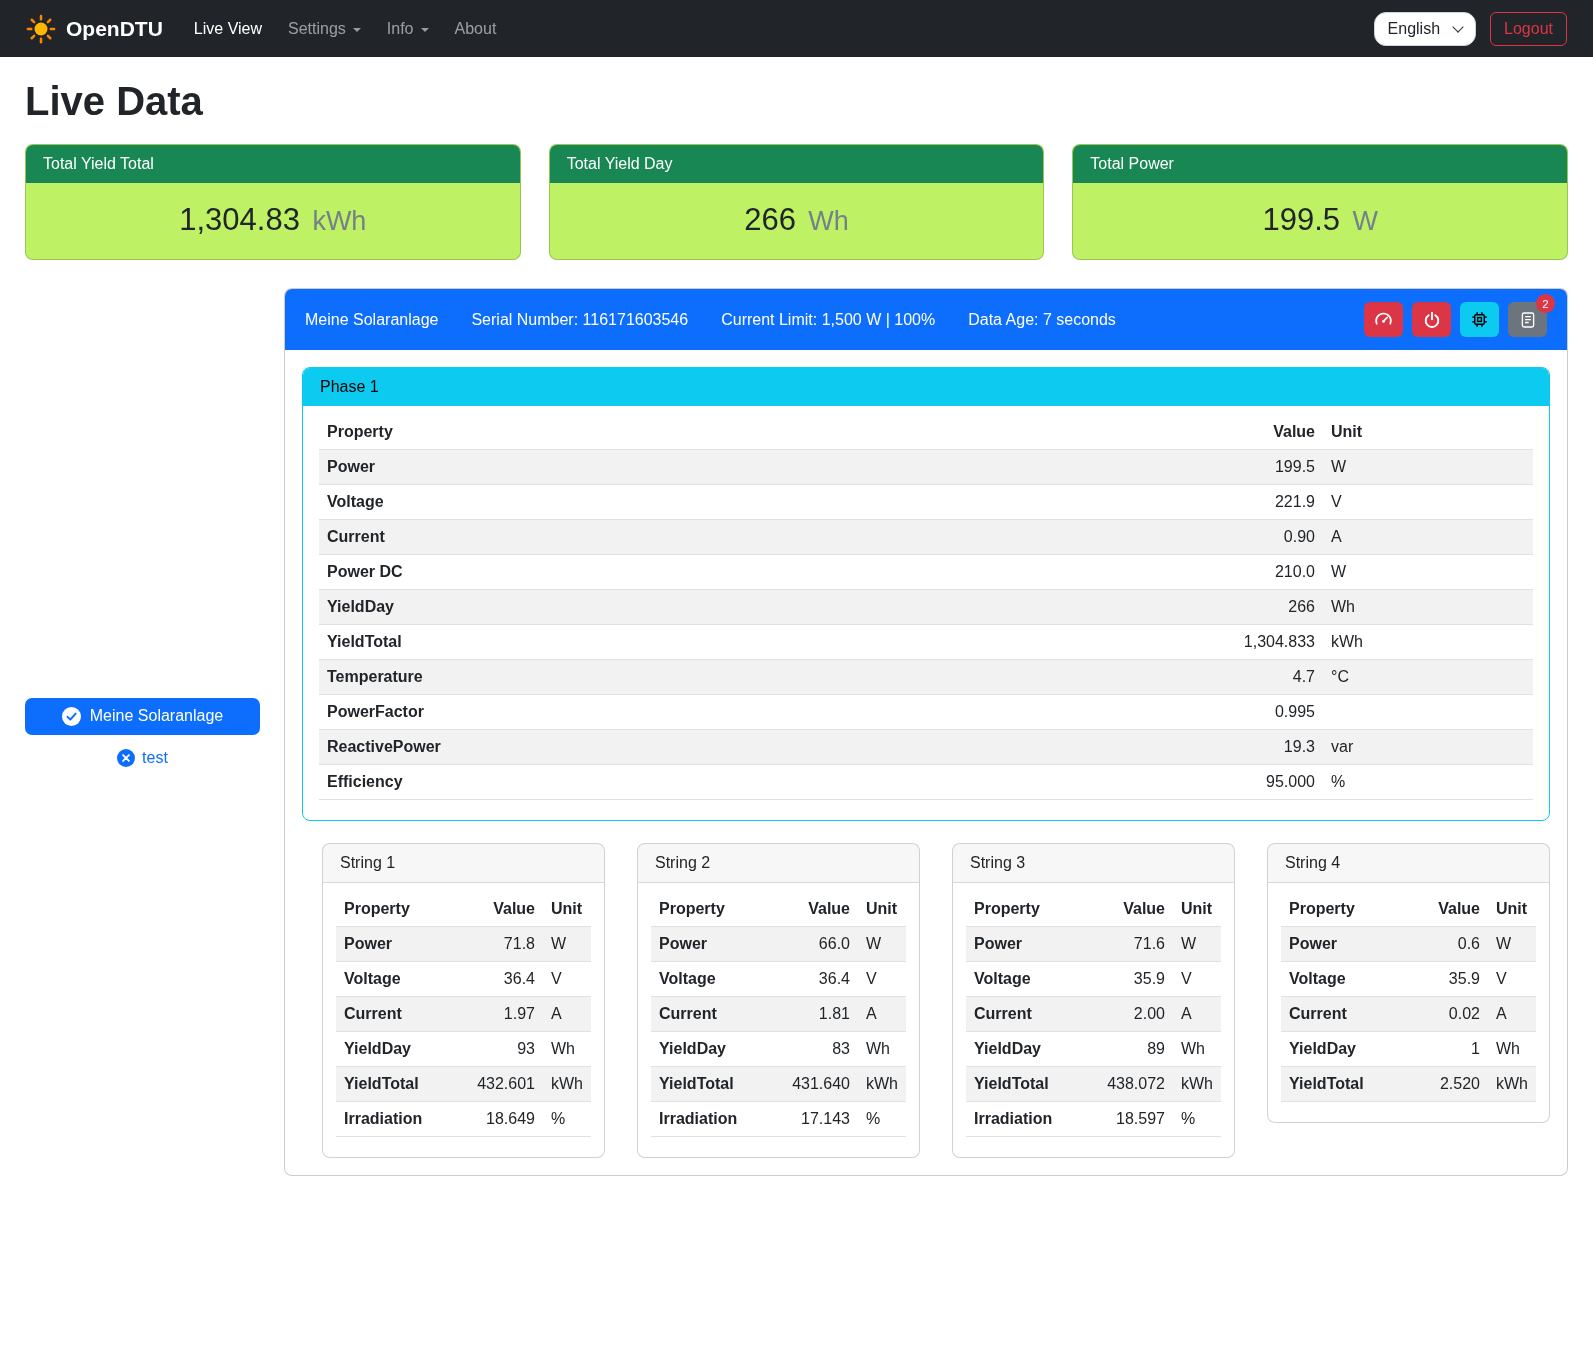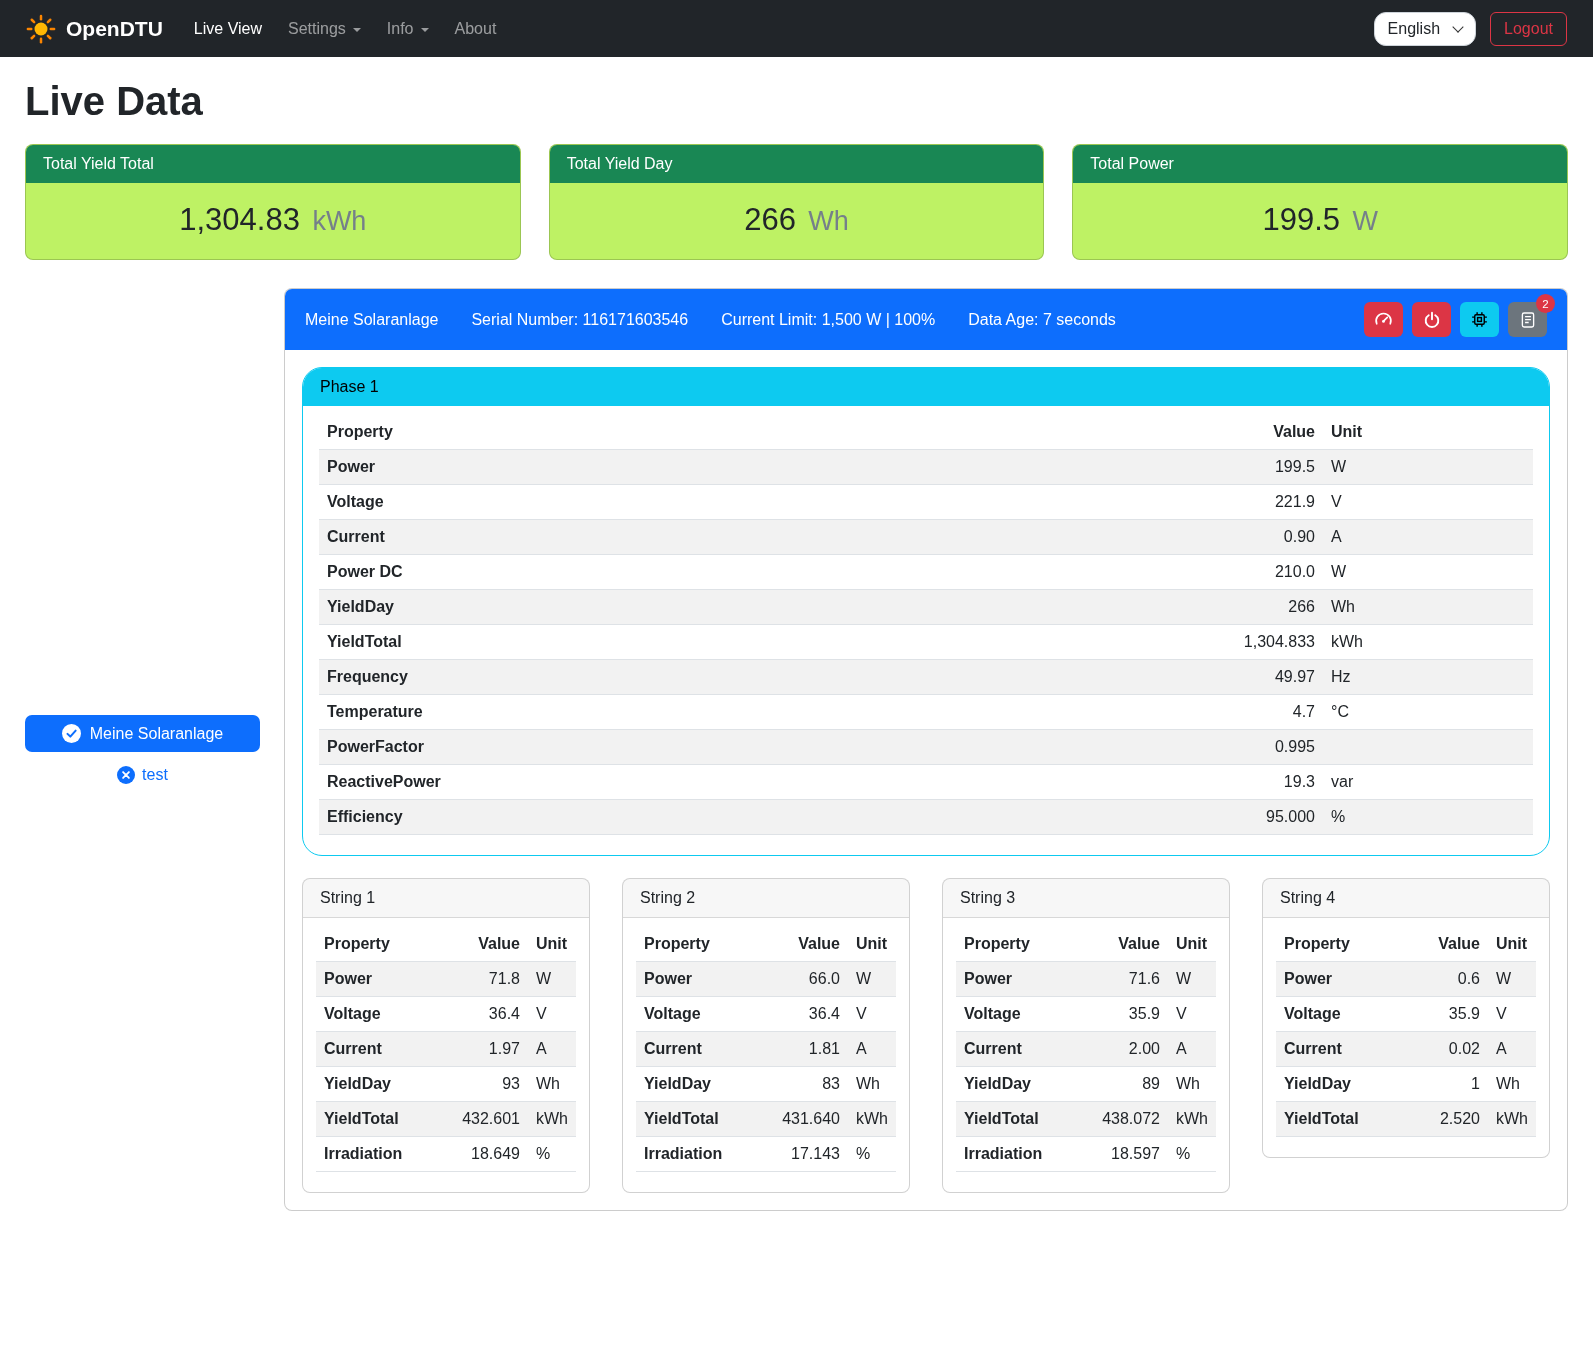--- a/index.html
+++ b/index.html
@@ -44,38 +44,38 @@
   .inverter-header { background:#0d6efd; color:#fff; display:flex; align-items:center; gap:33px; padding:13px 20px; }
   .header-actions { margin-left:auto; display:flex; gap:9px; }
   .icon-btn { width:39px; height:35px; border:none; border-radius:6px; display:flex; align-items:center; justify-content:center; position:relative; cursor:pointer; padding:0; }
   .icon-btn.danger { background:#dc3545; }
   .icon-btn.info { background:#0dcaf0; }
   .icon-btn.secondary { background:#6c757d; }
   .count-badge { position:absolute; top:-8px; right:-8px; background:#dc3545; color:#fff; border-radius:50%; min-width:19px; height:19px; font-size:11.5px; display:flex; align-items:center; justify-content:center; padding:0 4px; }
   .inverter-body { padding:17px; }
 
   
-  .phase-card { border:1px solid #0dcaf0; border-radius:20px; overflow:hidden; margin-bottom:22px; background:#fff; }
+  .phase-card { border:1px solid #0dcaf0; border-radius:8px; overflow:hidden; margin-bottom:22px; background:#fff; }
   .phase-header { background:#0dcaf0; color:#000; padding:10px 17px; }
   .phase-body { padding:9px 16px 4px; }
 
   
   table.data-table { width:100%; border-collapse:collapse; font-size:16px; margin-bottom:16px; }
   .data-table th, .data-table td { padding:8px; border-bottom:1px solid #dee2e6; text-align:left; vertical-align:middle; }
   .data-table thead th { font-weight:700; }
   .data-table tbody tr:nth-child(odd) { background:rgba(0,0,0,.05); }
   .data-table td:first-child { font-weight:700; }
   .value-col, .value-cell { text-align:right !important; }
   .phase-table .value-col, .phase-table .value-cell { width:135px; }
   .phase-table .unit-col, .phase-table .unit-cell { width:210px; }
   .string-table .value-col, .string-table .value-cell { width:82px; }
   .string-table .unit-col, .string-table .unit-cell { width:46px; }
 
   
-  .string-row { display:flex; gap:32px; align-items:flex-start; }
+  .string-row { display:flex; gap:32px; align-items:flex-start;margin-left:20px; }
   .string-card { flex:1; border:1px solid rgba(0,0,0,.18); border-radius:8px; overflow:hidden; background:#fff; }
   .string-header { background:rgba(0,0,0,.03); border-bottom:1px solid rgba(0,0,0,.125); padding:10px 17px; }
   .string-body { padding:9px 13px 4px; }
 </style>
 </head>
 <body>
 
 <nav class="navbar">
   <div class="brand">
     <span style="display:flex;">
@@ -254,25 +254,20 @@
                     <td class="prop-cell">YieldDay</td>
                     <td class="value-cell">266</td>
                     <td class="unit-cell">Wh</td>
                   </tr>
                   <tr>
                     <td class="prop-cell">YieldTotal</td>
                     <td class="value-cell">1,304.833</td>
                     <td class="unit-cell">kWh</td>
                   </tr>
                   <tr>
-                    <td class="prop-cell">Frequency</td>
-                    <td class="value-cell">49.97</td>
-                    <td class="unit-cell">Hz</td>
-                  </tr>
-                  <tr>
                     <td class="prop-cell">Temperature</td>
                     <td class="value-cell">4.7</td>
                     <td class="unit-cell">°C</td>
                   </tr>
                   <tr>
                     <td class="prop-cell">PowerFactor</td>
                     <td class="value-cell">0.995</td>
                     <td class="unit-cell"></td>
                   </tr>
                   <tr>

